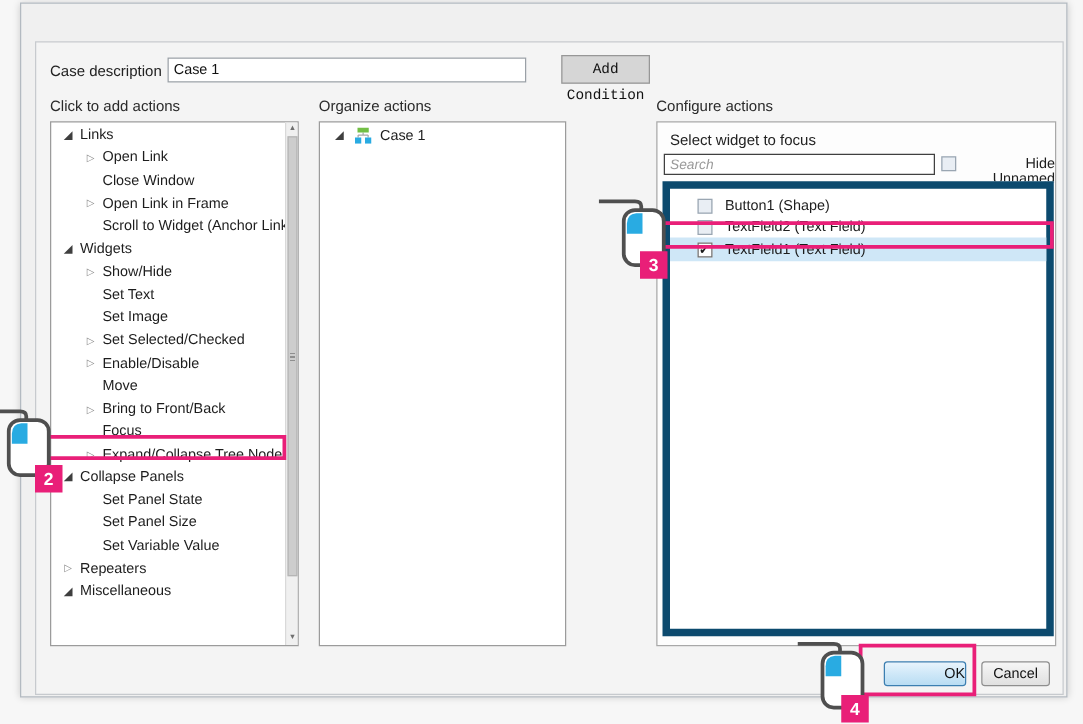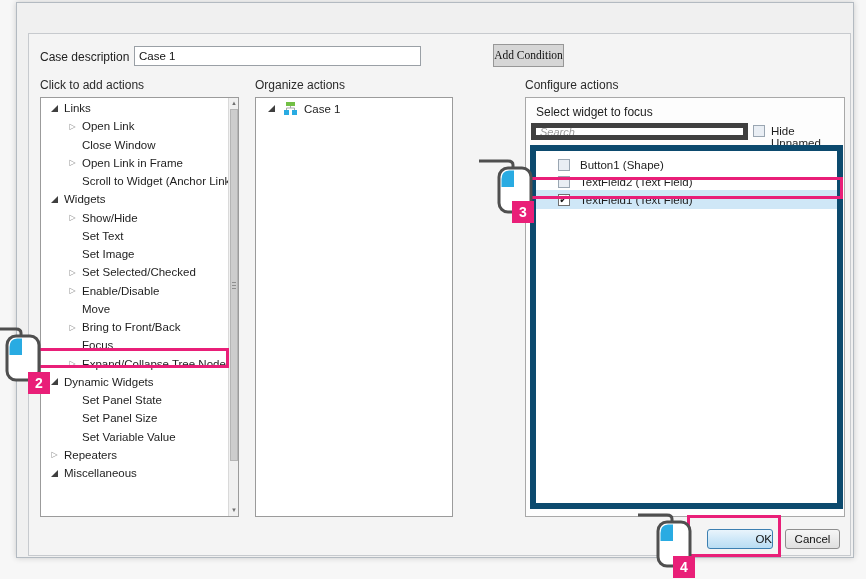--- a/index.html
+++ b/index.html
@@ -40,22 +40,22 @@
   }
   .lbl { color:#222; }
   .case-desc-label { position:absolute; left:11px; top:16px; }
   .case-desc-input {
     position:absolute; left:105px; top:12px; width:287px; height:20px;
     border:1px solid #9aa0a6; background:#fff; font-family:inherit;
     font-size:11.5px; padding:0 4px; color:#111;
   }
   .add-cond-btn {
     position:absolute; left:420px; top:10px; width:71px; height:23px;
-    background:#d6d6d6; border:1px solid #979797; font-family:Liberation Serif, serif;
-    font-size:11.5px; color:#111; text-align:center; line-height:21px; cursor:default;margin-left:44px;
+    background:#d6d6d6; border:1px solid #979797; font-family:Liberation Mono, monospace;
+    font-size:11.5px; color:#111; text-align:center; line-height:21px; cursor:default;
   }
   .panel-header { position:absolute; font-size:12px; color:#2a2a2a; }
   .hdr-left   { left:11px;  top:44px; }
   .hdr-mid    { left:226px; top:44px; }
   .hdr-right  { left:496px; top:44px; }
   .panel {
     position:absolute; top:63px; height:420px; background:#fff;
     border:1px solid #9b9b9b;
   }
   .panel-left  { left:11px;  width:199px; }
@@ -105,35 +105,35 @@
     position:absolute; left:1px; top:17px; right:1px; height:18px;
     background:#cfe7f7; display:flex; align-items:center;
   }
   .bolt-icon { margin-left:41px; }
   .action-text { margin-left:7px; font-weight:bold; font-size:11.5px; }
   .action-target { margin-left:4px; color:#00a651; font-size:11.5px; }
   
   .sw-title { position:absolute; left:10px; top:7px; font-size:12px; color:#222; }
   .search-input {
     position:absolute; left:5px; top:25px; width:217px; height:17px;
-    border:5px solid #404040; background:#fff; font-family:inherit;
+    border:1px solid #404040; background:#fff; font-family:inherit;
     font-size:11px; font-style:italic; padding:0 4px; color:#555;
   }
   .search-input::placeholder { color:#9a9a9a; font-style:italic; }
   .cb {
     width:12px; height:12px; border:1px solid #9aa6b2; background:#e9eef4;
     display:inline-block; flex:0 0 12px; position:relative;
   }
   .cb.checked { background:#fff; border-color:#6f6f6f; }
   .cb.checked::after {
     content:"✓"; position:absolute; left:0px; top:-2px;
     font-size:11px; font-weight:bold; color:#1a1a1a; font-style:normal;
   }
   .hide-unnamed-box { position:absolute; left:227px; top:27px; }
-  .hide-unnamed-lbl { position:absolute; left:245px; top:27px; font-size:11.5px; }
+  .hide-unnamed-lbl { position:absolute; left:245px; top:27px; font-size:11.5px;text-align:right; }
   .widget-list {
     position:absolute; left:4px; top:47px; width:313px; height:364px;
     background:#fff; border:6px solid #0c4a6e; padding-top:5px;
   }
   .wrow { height:17px; display:flex; align-items:center; padding-left:22px; cursor:default; }
   .wrow.selected { background:#cfe7f7; height:19px; }
   .wrow .wlabel { margin-left:10px; font-size:11.5px; }
   
   .ok-btn {
     position:absolute; left:678px; top:495px; width:66px; height:20px;
@@ -237,21 +237,21 @@
           <div class="trow child">
             <span class="arrow none"></span>
             <span class="tlabel">Focus</span>
           </div>
           <div class="trow child">
             <span class="arrow collapsed">▷</span>
             <span class="tlabel">Expand/Collapse Tree Node</span>
           </div>
           <div class="trow group">
             <span class="arrow expanded"></span>
-            <span class="tlabel">Dynamic Widgets</span>
+            <span class="tlabel">Collapse Panels</span>
           </div>
           <div class="trow child">
             <span class="arrow none"></span>
             <span class="tlabel">Set Panel State</span>
           </div>
           <div class="trow child">
             <span class="arrow none"></span>
             <span class="tlabel">Set Panel Size</span>
           </div>
           <div class="trow child">

